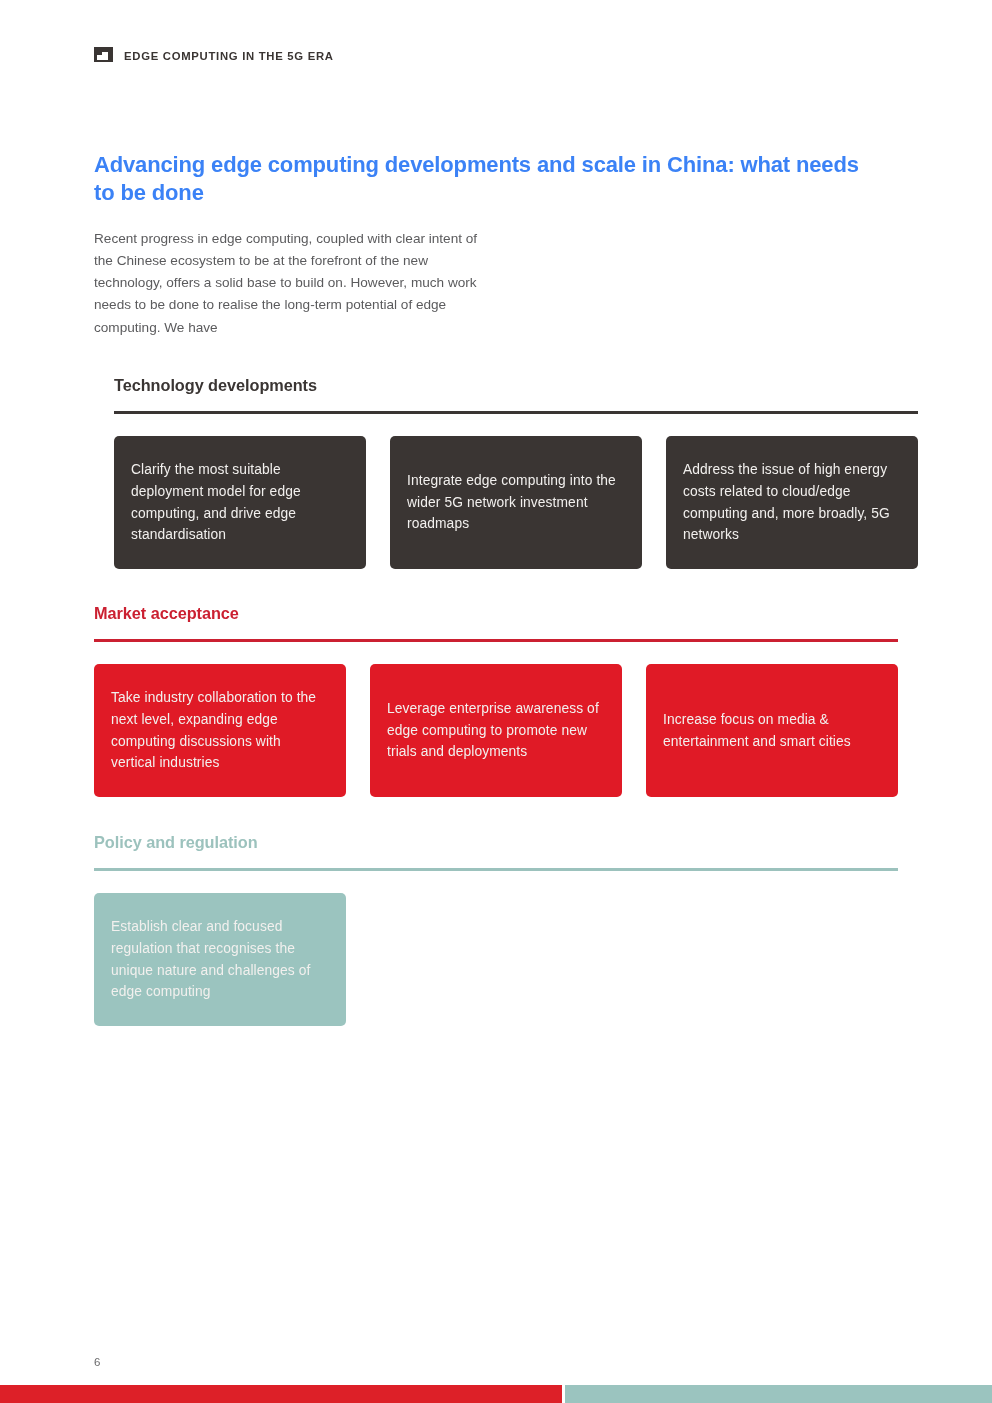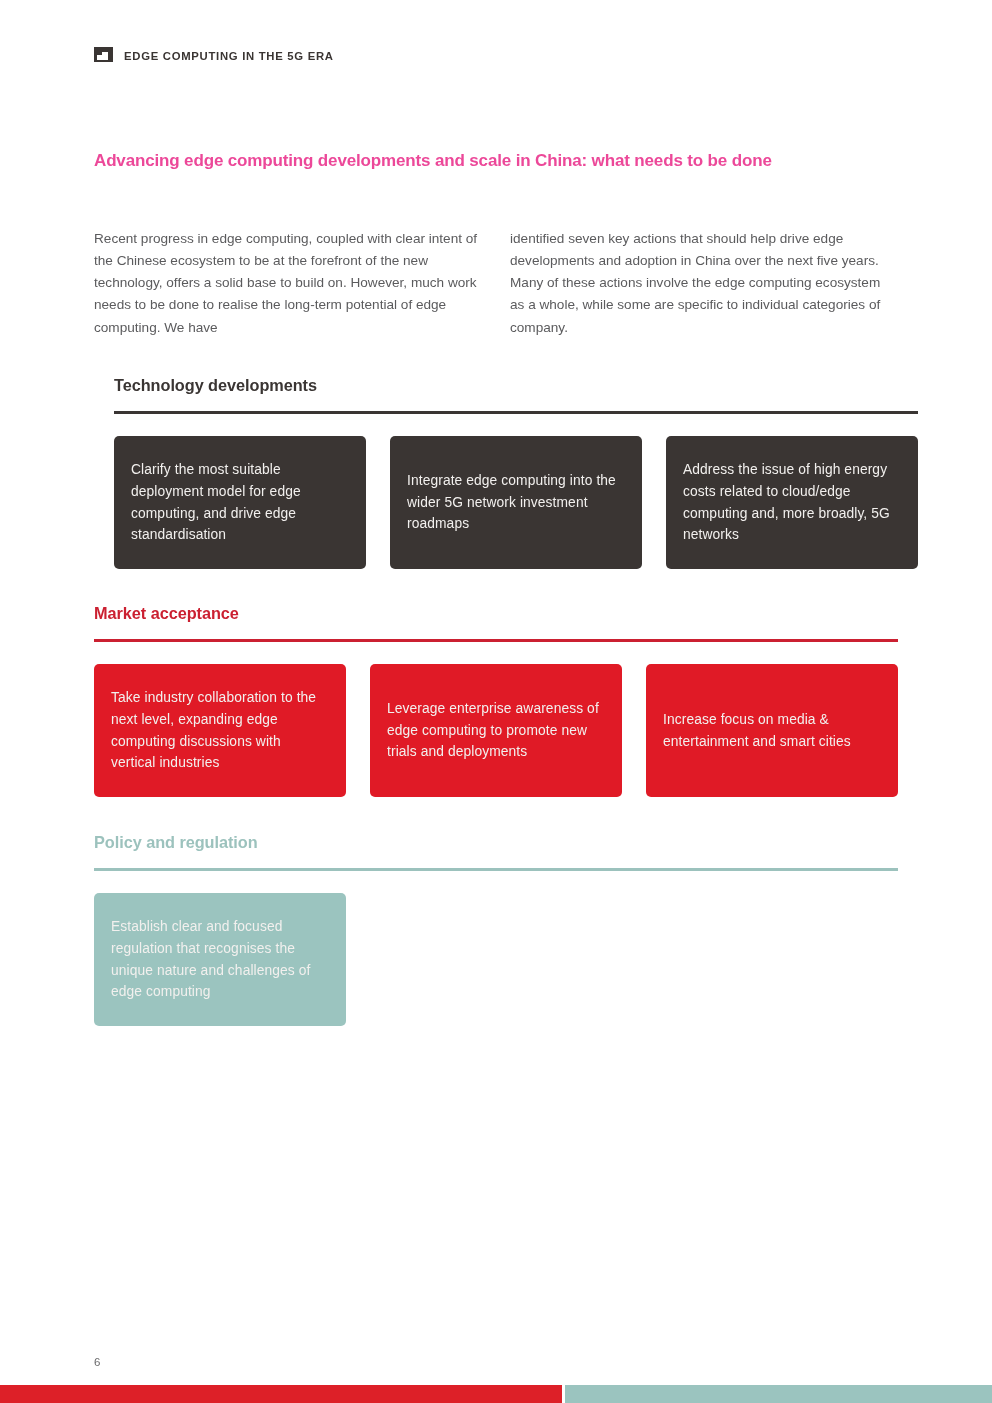--- a/index.html
+++ b/index.html
@@ -69,24 +69,24 @@
     color: #3a3533;
     white-space: nowrap;
   }
 
   
   .headline {
     position: absolute;
     left: 94px;
     top: 136px;
     width: 790px;
-    font-size: 17px;
+    font-size: 22px;
     font-weight: bold;
     line-height: 28.5px;
-    color: #ec4899;
+    color: #3b82f6;
     letter-spacing: -0.15px;
   }
 
   
   .intro {
     position: absolute;
     left: 94px;
     top: 214px;
     width: 804px;
     display: flex;
@@ -191,21 +191,20 @@
       <span class="sh2"></span>
       <span class="dot"></span>
     </span>
     <span class="runhead-text">EDGE COMPUTING IN THE 5G ERA</span>
   </div>
 
   <h1 class="headline">Advancing edge computing developments and scale in China: what needs to be done</h1>
 
   <div class="intro">
     <p class="intro-col">Recent progress in edge computing, coupled with clear intent of the Chinese ecosystem to be at the forefront of the new technology, offers a solid base to build on. However, much work needs to be done to realise the long-term potential of edge computing. We have</p>
-    <p class="intro-col">identified seven key actions that should help drive edge developments and adoption in China over the next five years. Many of these actions involve the edge computing ecosystem as a whole, while some are specific to individual categories of company.</p>
   </div>
 
   <div class="section theme-dark" id="sec-tech">
     <h2 class="section-title">Technology developments</h2>
     <div class="section-rule"></div>
     <div class="cards">
       <div class="card">Clarify the most suitable deployment model for edge computing, and drive edge standardisation</div>
       <div class="card">Integrate edge computing into the wider 5G network investment roadmaps</div>
       <div class="card">Address the issue of high energy costs related to cloud/edge computing and, more broadly, 5G networks</div>
     </div>

